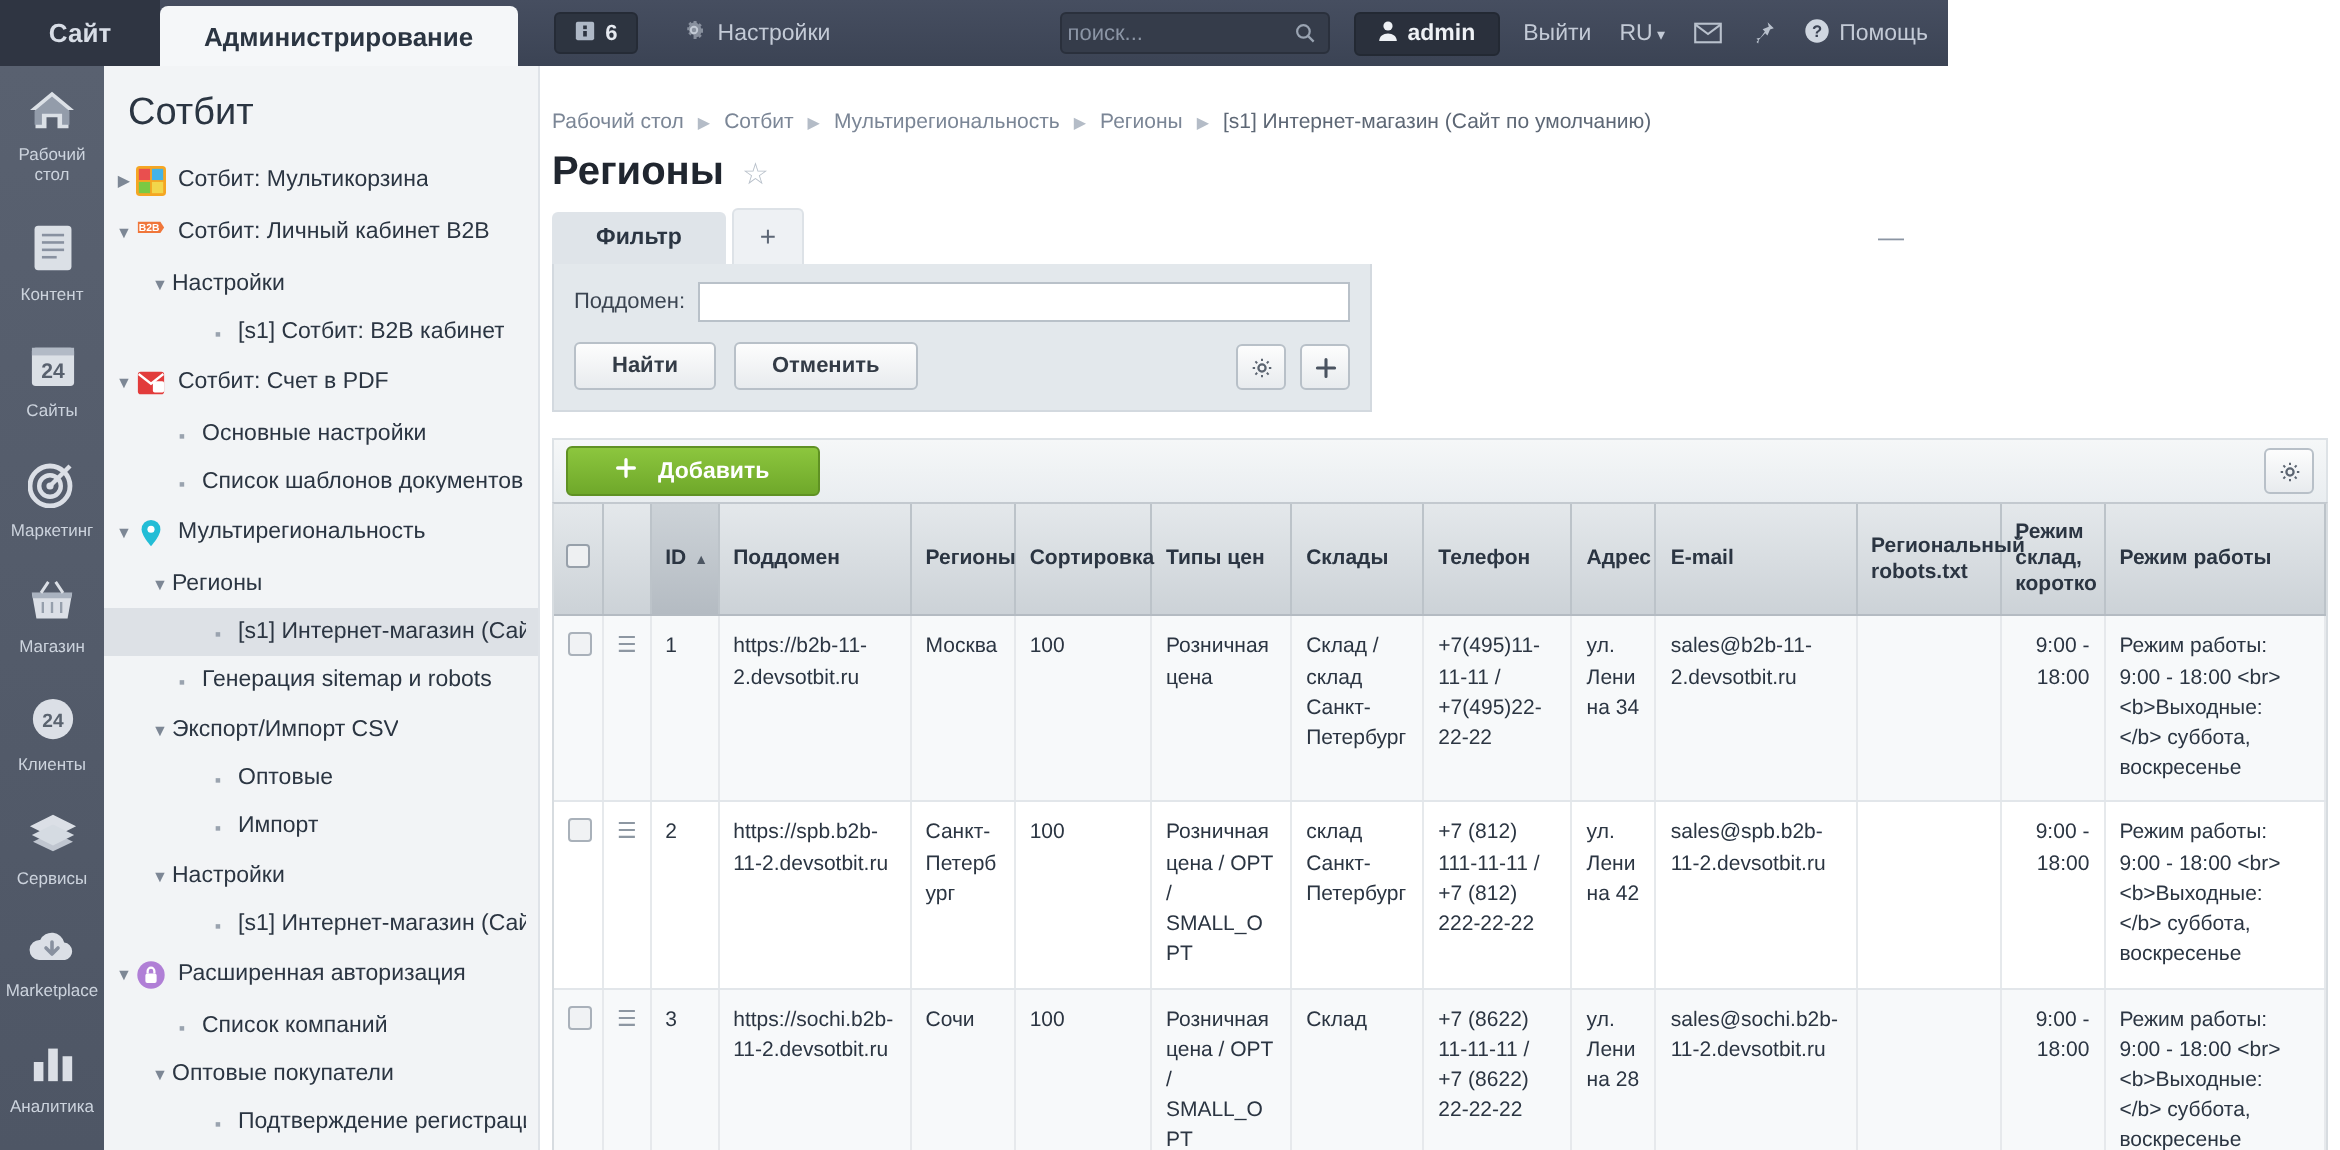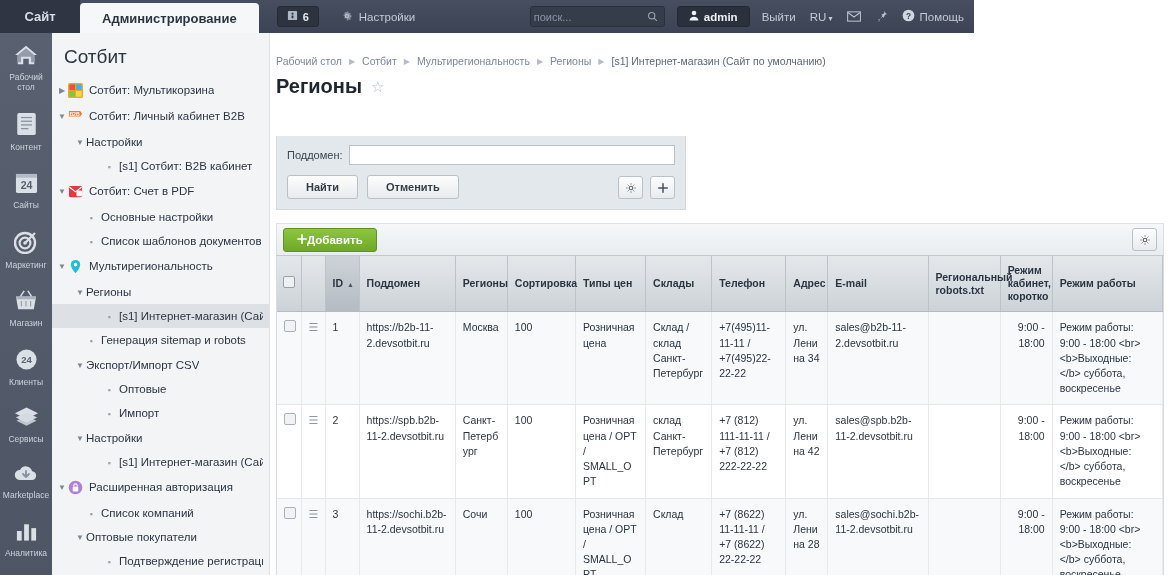--- a/index.html
+++ b/index.html
@@ -144,21 +144,21 @@
     padding: 5px 13px 6px 13px; border-radius: 3px 3px 0 0; margin-left: 3px;
     cursor: pointer; border: 1px solid #dde2e7; border-bottom: 0;
   }
   .tab-minus {
     position: absolute; right: 218px; bottom: 6px; color: #8b95a3; font-size: 13px;
     cursor: pointer; user-select: none;
   }
   .filter-body {
     margin-left: 6px; width: 410px; background: #e3e8ec;
     border: 1px solid #d3d9df; border-top: 0;
-    padding: 9px 10px 10px 10px; position: relative; margin-top: 32px;
+    padding: 9px 10px 10px 10px; position: relative;
   }
   .filter-row { display: flex; align-items: center; }
   .filter-label { font-size: 11px; color: #3b4451; width: 62px; }
   .filter-input {
     flex: 1; height: 20px; border: 1px solid #b9c1c9; background: #fff;
     font-size: 11px; padding: 0 5px; outline: none;
     font-family: "Liberation Sans", sans-serif;
   }
   .filter-btns { display: flex; align-items: flex-end; gap: 9px; margin-top: 10px; }
   .btn-grey {
@@ -177,25 +177,25 @@
   }
 
   
   .action-bar {
     margin-top: 13px; margin-left: 6px; width: 888px; height: 32px;
     background: linear-gradient(180deg,#f5f7f8 0%, #e9edf0 100%);
     border: 1px solid #dde2e6; border-bottom: 0;
     display: flex; align-items: center; padding: 0 6px; position: relative;
   }
   .btn-add {
-    display: flex; align-items: center; gap: 0;
+    display: flex; align-items: center; gap: 11px;
     background: linear-gradient(180deg,#8cc63e 0%, #6fa82a 100%);
     border: 1px solid #5f9123; border-radius: 3px;
     color: #fff; font-size: 11.5px; font-weight: bold;
-    padding: 5px 13px; cursor: pointer;
+    padding: 5px 24px; cursor: pointer;
   }
   .gear-btn-right { position: absolute; right: 6px; top: 4px; }
 
   
   .tbl-wrap { margin-left: 6px; width: 888px; height: 344px; overflow: hidden; border: 1px solid #d7dce0; border-top: 1px solid #c3c9cf;}
   table.grid { border-collapse: collapse; width: 886px; table-layout: fixed; }
   table.grid thead th {
     background: linear-gradient(180deg,#e4e8eb 0%, #ccd2d7 100%);
     border-right: 1px solid #bcc3c9;
     border-bottom: 1px solid #b4bbc2;
@@ -546,20 +546,27 @@
       <span class="bc">Регионы</span>
       <span class="sep">▶</span>
       <span class="bc last">[s1] Интернет-магазин (Сайт по умолчанию)</span>
     </div>
 
   <div class="page-title-row">
     <div class="page-title">Регионы</div>
     <div class="star">☆</div>
   </div>
 
+  <div class="tabs-row">
+    <div class="tab-filter">
+      <span>Фильтр</span>
+    </div>
+    <div class="tab-plus">+</div>
+    <div class="tab-minus">—</div>
+  </div>
 
   <div class="filter-body">
     <div class="filter-row">
       <div class="filter-label">Поддомен:</div>
       <input class="filter-input" type="text" placeholder="" style="">
     </div>
     <div class="filter-btns">
       <button class="btn-grey">Найти</button>
       <button class="btn-grey">Отменить</button>
     </div>
@@ -624,21 +631,21 @@
           </th>
           <th>Поддомен</th>
           <th>Регионы</th>
           <th>Сортировка</th>
           <th>Типы цен</th>
           <th>Склады</th>
           <th>Телефон</th>
           <th>Адрес</th>
           <th>E-mail</th>
           <th>Региональный robots.txt</th>
-          <th>Режим кабинет, коротко</th>
+          <th>Режим склад, коротко</th>
           <th>Режим работы</th>
         </tr>
       </thead>
       <tbody id="tbody">
           <tr class="odd">
             <td class="center"><span class="row-chk"></span></td>
             <td class="center"><span class="burger">☰</span></td>
             <td>1</td>
             <td>https://b2b-11-2.devsotbit.ru</td>
             <td>Москва</td>

